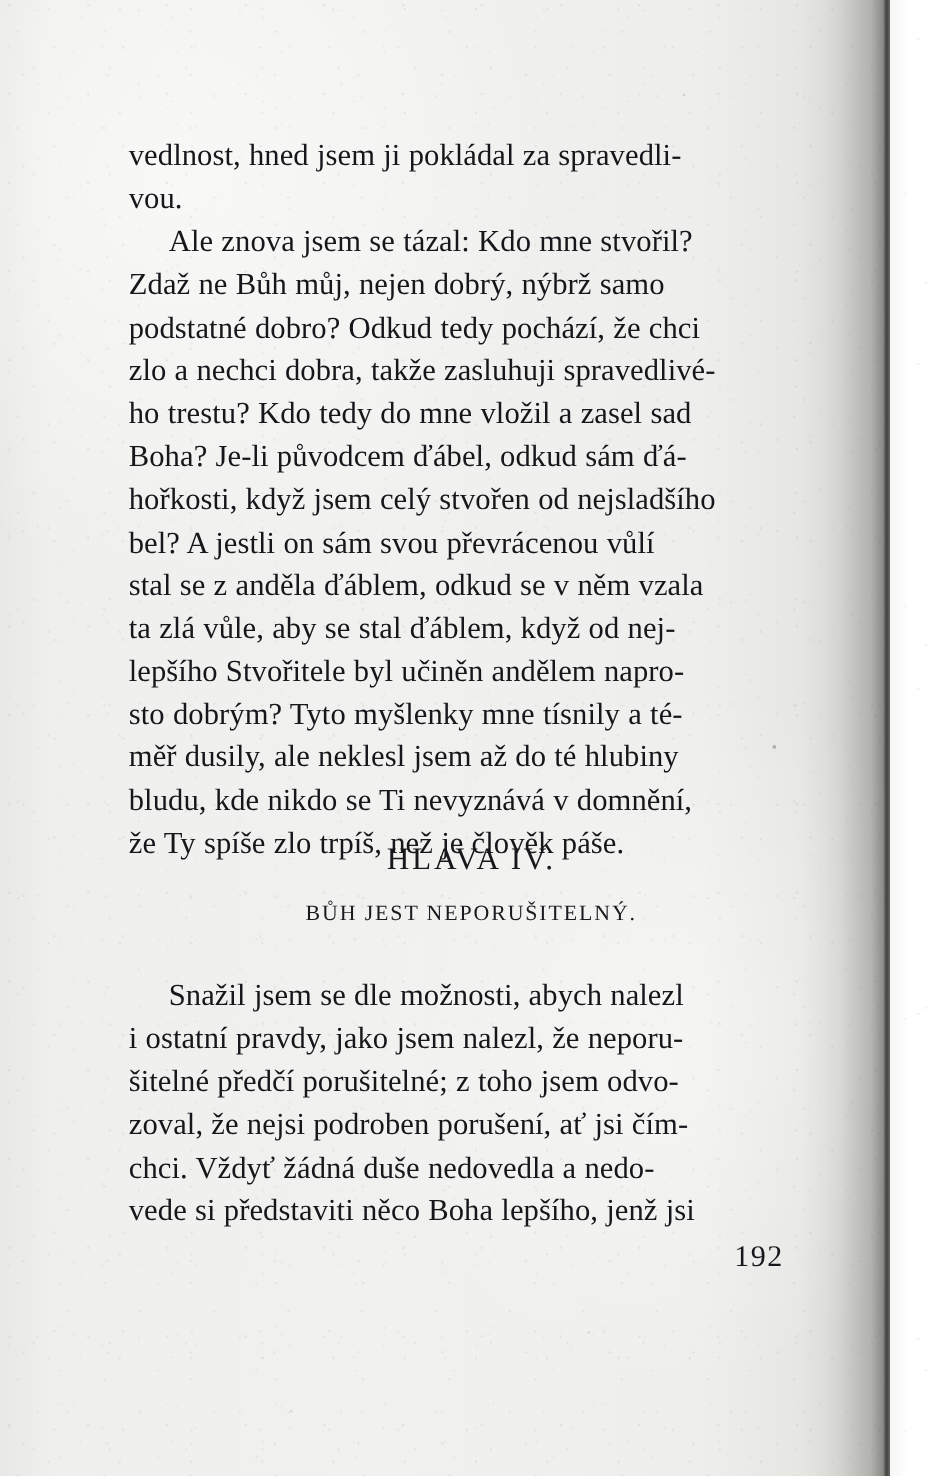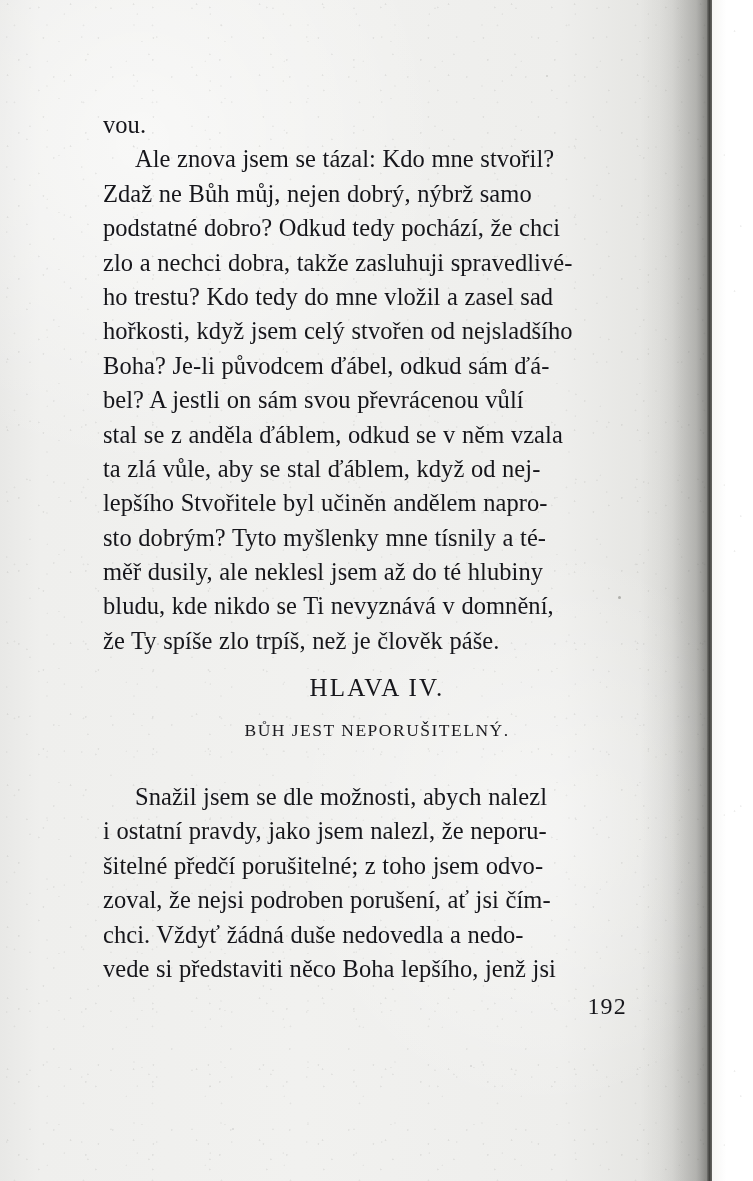--- a/index.html
+++ b/index.html
@@ -205,28 +205,31 @@
 
   <div class="blotch" style="left:618px; top:596px; width:3px; height:3px;"></div>
   <div class="blotch" style="left:157px; top:643px; width:2px; height:2px; opacity:.6;"></div>
   <div class="blotch" style="left:546px; top:75px; width:2px; height:2px; opacity:.5;"></div>
   <div class="blotch" style="left:470px; top:1065px; width:2px; height:2px; opacity:.45;"></div>
   <div class="blotch" style="left:232px; top:1128px; width:2px; height:2px; opacity:.4;"></div>
 
   <div id="text-block">
 
     <div id="para-one" class="para">
+      <span class="line j">
+        <span>vedlnost, hned jsem ji pokládal za spravedli-</span>
+      </span>
       <span class="line"><span>vou.</span></span>
       <span class="line" style="text-indent:32px;"><span>Ale znova jsem se tázal: Kdo mne stvořil?</span></span>
       <span class="line"><span>Zdaž ne Bůh můj, nejen dobrý, nýbrž samo</span></span>
       <span class="line"><span>podstatné dobro? Odkud tedy pochází, že chci</span></span>
       <span class="line"><span>zlo a nechci dobra, takže zasluhuji spravedlivé-</span></span>
       <span class="line"><span>ho trestu? Kdo tedy do mne vložil a zasel sad</span></span>
+      <span class="line"><span>Boha? Je-li původcem ďábel, odkud sám ďá-</span></span>
       <span class="line"><span>hořkosti, když jsem celý stvořen od nejsladšího</span></span>
-      <span class="line"><span>Boha? Je-li původcem ďábel, odkud sám ďá-</span></span>
       <span class="line"><span>bel? A jestli on sám svou převrácenou vůlí</span></span>
       <span class="line"><span>stal se z anděla ďáblem, odkud se v něm vzala</span></span>
       <span class="line"><span>ta zlá vůle, aby se stal ďáblem, když od nej-</span></span>
       <span class="line"><span>lepšího Stvořitele byl učiněn andělem napro-</span></span>
       <span class="line"><span>sto dobrým? Tyto myšlenky mne tísnily a té-</span></span>
       <span class="line"><span>měř dusily, ale neklesl jsem až do té hlubiny</span></span>
       <span class="line"><span>bludu, kde nikdo se Ti nevyznává v domnění,</span></span>
       <span class="line"><span>že Ty spíše zlo trpíš, než je člověk páše.</span></span>
     </div>
 

